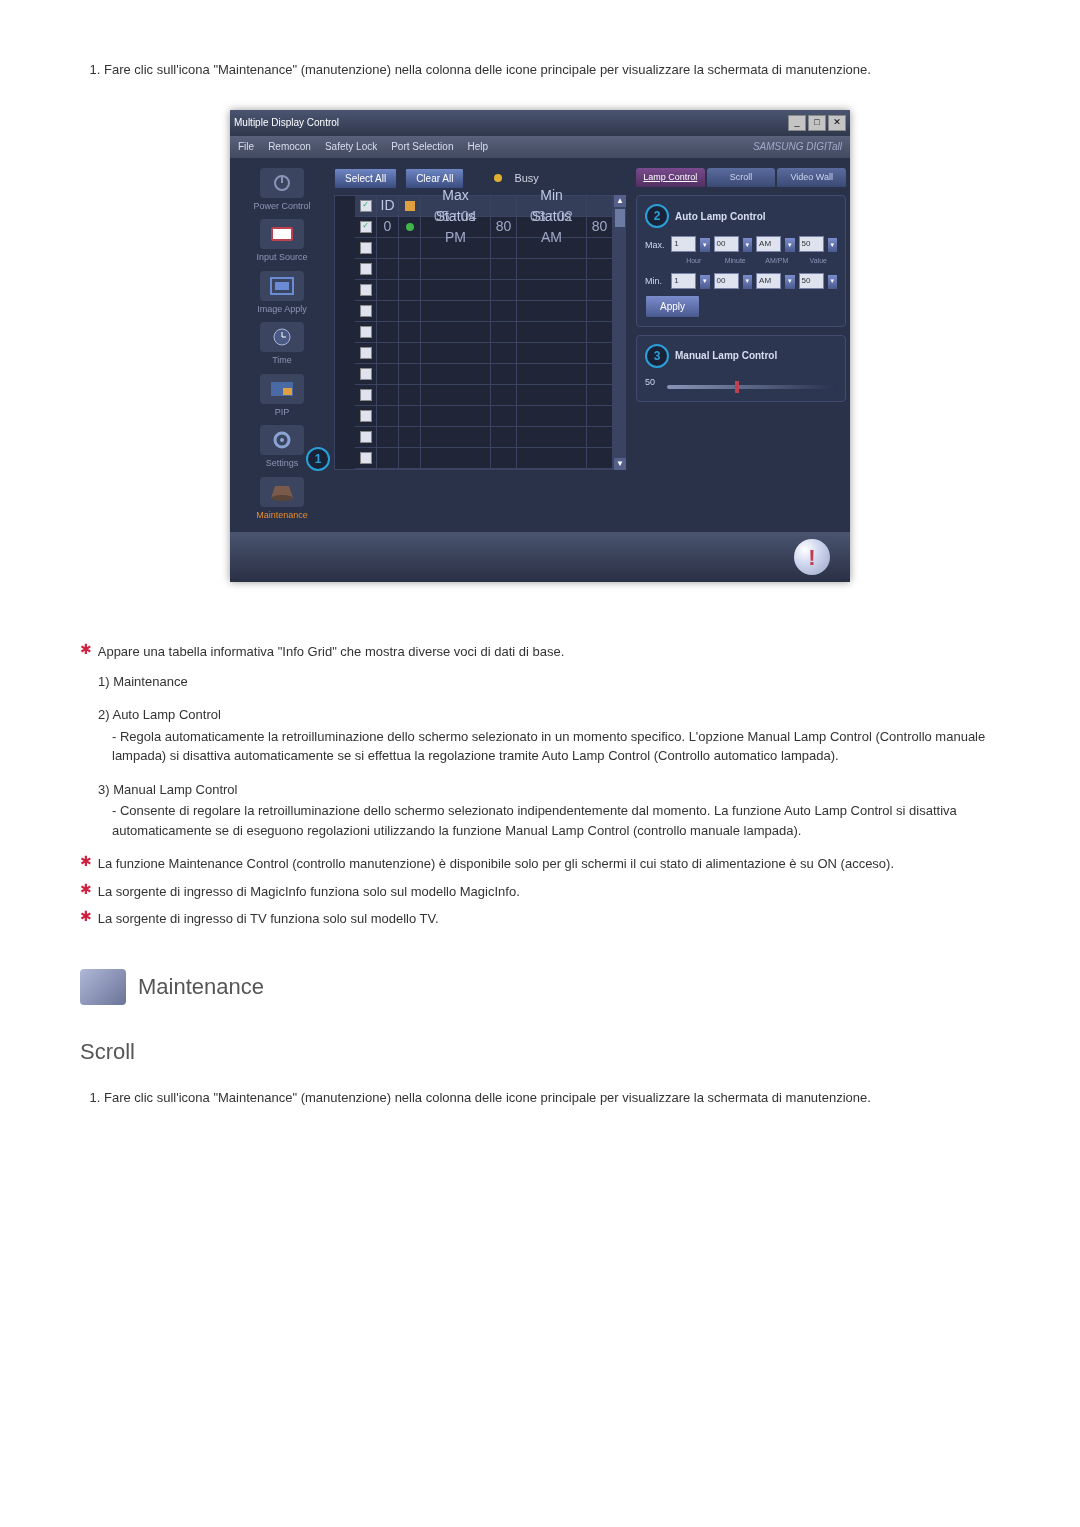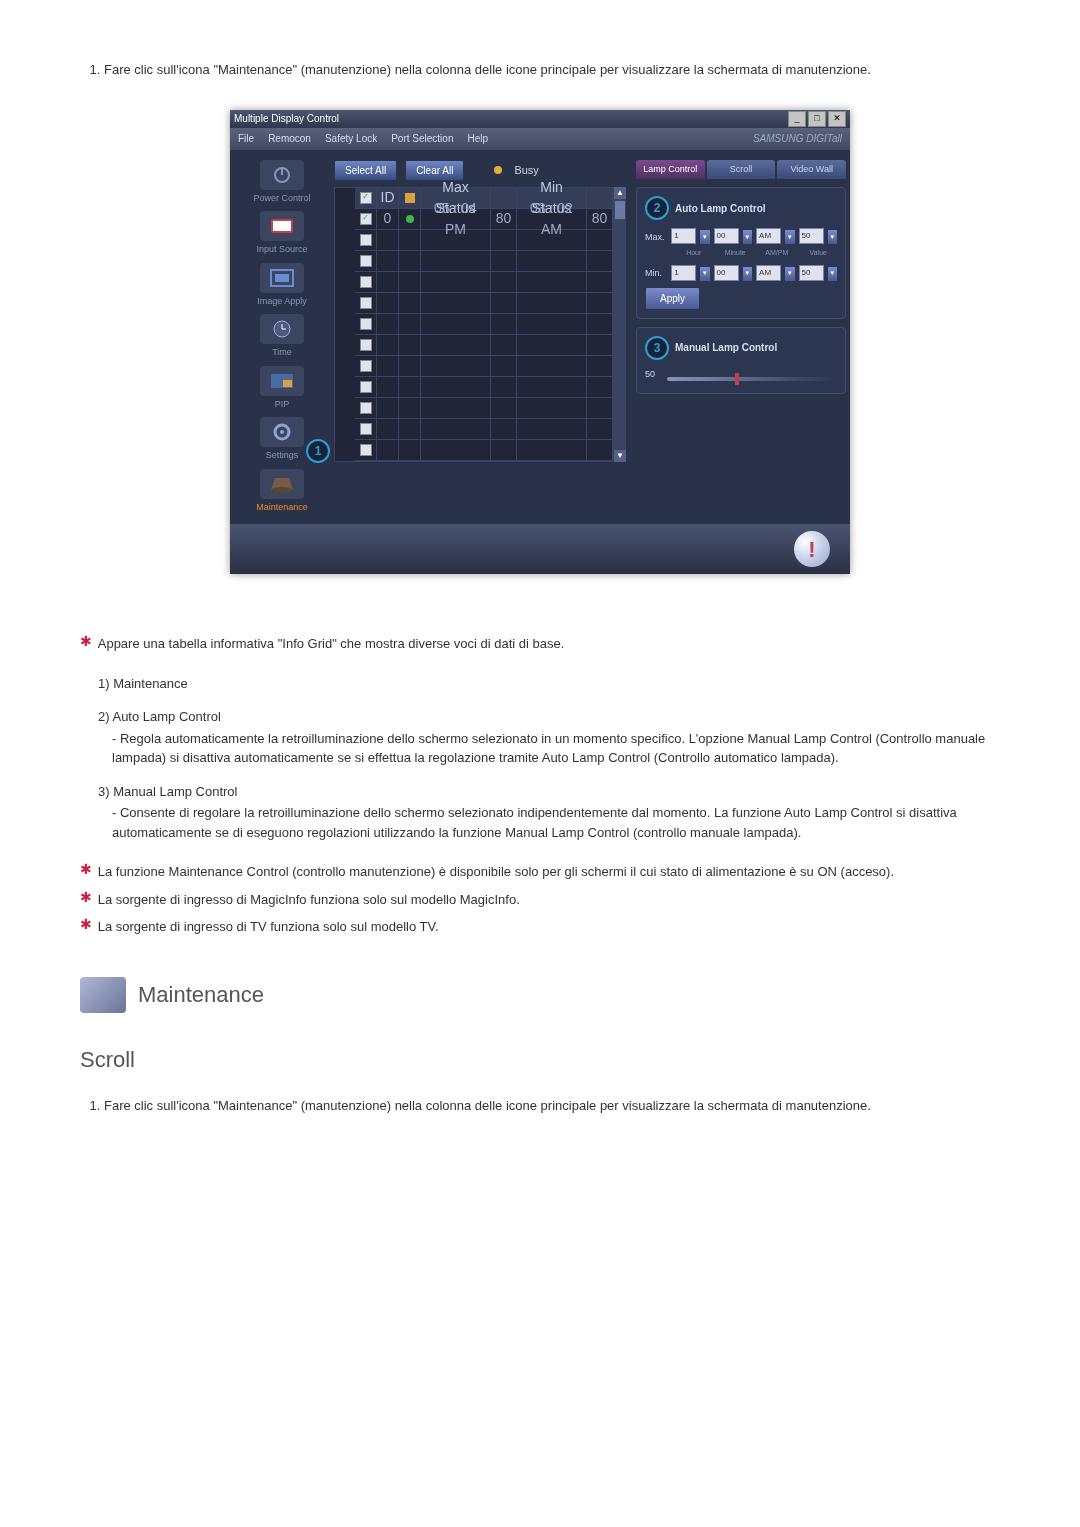--- a/index.html
+++ b/index.html
@@ -15,21 +15,21 @@
   .intro-list li { margin-bottom: 6px; }
   .app-window {
     width: 620px;
     margin: 20px auto 60px;
     background: #2a2f40;
     box-shadow: 0 0 8px rgba(0,0,0,0.4);
     font-size: 11px;
     color: #cfd4e4;
   }
   .titlebar {
-    height: 18px;
+    height: 26px;
     background: linear-gradient(#4a5570,#2f374c);
     display: flex;
     align-items: center;
     padding: 0 4px;
     font-size: 10px;
     color: #fff;
   }
   .titlebar .spacer { flex: 1; }
   .titlebar .win-btn {
     width: 16px; height: 14px;
@@ -140,21 +140,21 @@
   .tab-row { display:flex; gap:2px;}
   .tab {
     flex:1;
     background: linear-gradient(#5a6b9e,#3b4a74);
     color:#cdd6f0;
     font-size:9px;
     text-align:center;
     padding:3px 0;
     border-radius:3px 3px 0 0;
   }
-  .tab.active { background: linear-gradient(#7a4a8e,#503060); color:#fff;}
+  .tab.active { background: linear-gradient(#7a4a8e,#503060); color:#fff;text-decoration:underline;}
   .panel {
     border:1px solid #414c70;
     border-radius:4px;
     padding:8px;
     background:#2c3650;
   }
   .panel-title-row{display:flex;align-items:center;gap:6px;margin-bottom:8px;}
   .panel-title{color:#d8def2;font-size:10px;font-weight:bold;}
   .num-circle{
     width:20px;height:20px;border-radius:50%;border:2px solid #2aa0d8;
@@ -189,21 +189,21 @@
     color:#c04050;font-size:22px;font-weight:bold;
   }
   
   .side-num{
     position:relative;
   }
   .side-num .num-circle{position:absolute;right:-6px;bottom:0;}
   
   .star-item{display:flex;gap:6px;margin:8px 0;}
   .star{color:#d02040;font-size:14px;line-height:1;}
-  .num-list{padding-left:18px;margin:20px 0;}
+  .num-list{padding-left:18px;margin:10px 0;}
   .num-item{margin-bottom:14px;}
   .num-item .sub{padding-left:14px;margin-top:2px;}
   .section-hdr{
     display:flex;align-items:center;gap:12px;margin:40px 0 10px;
   }
   .section-hdr .big-icon{
     width:46px;height:36px;background:linear-gradient(135deg,#b0b8d8,#6a7498);border-radius:4px;
   }
   .section-hdr h2{font-size:22px;color:#555;font-weight:normal;margin:0;}
   h3.sub{font-size:22px;color:#555;font-weight:normal;margin:30px 0 8px;}

